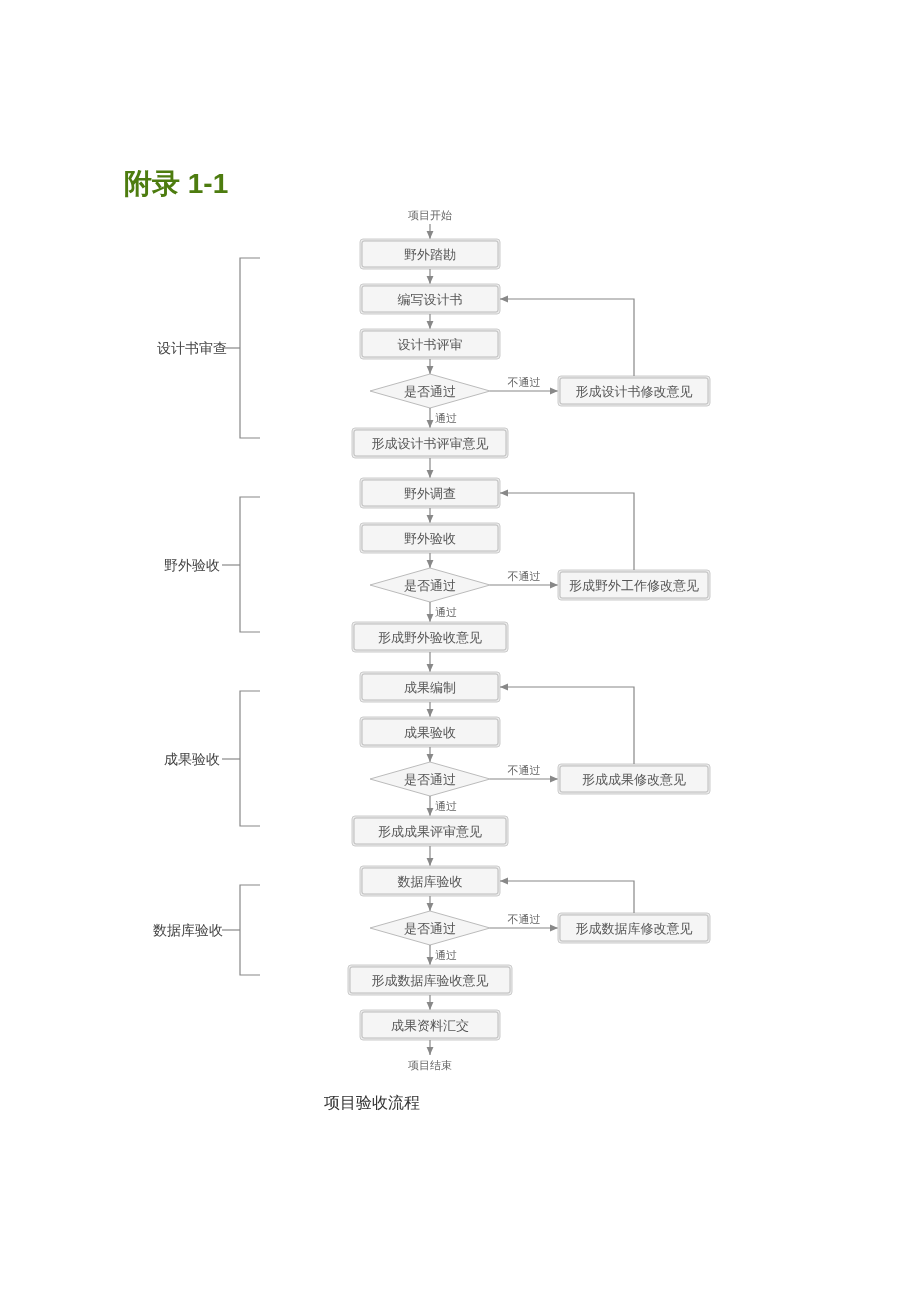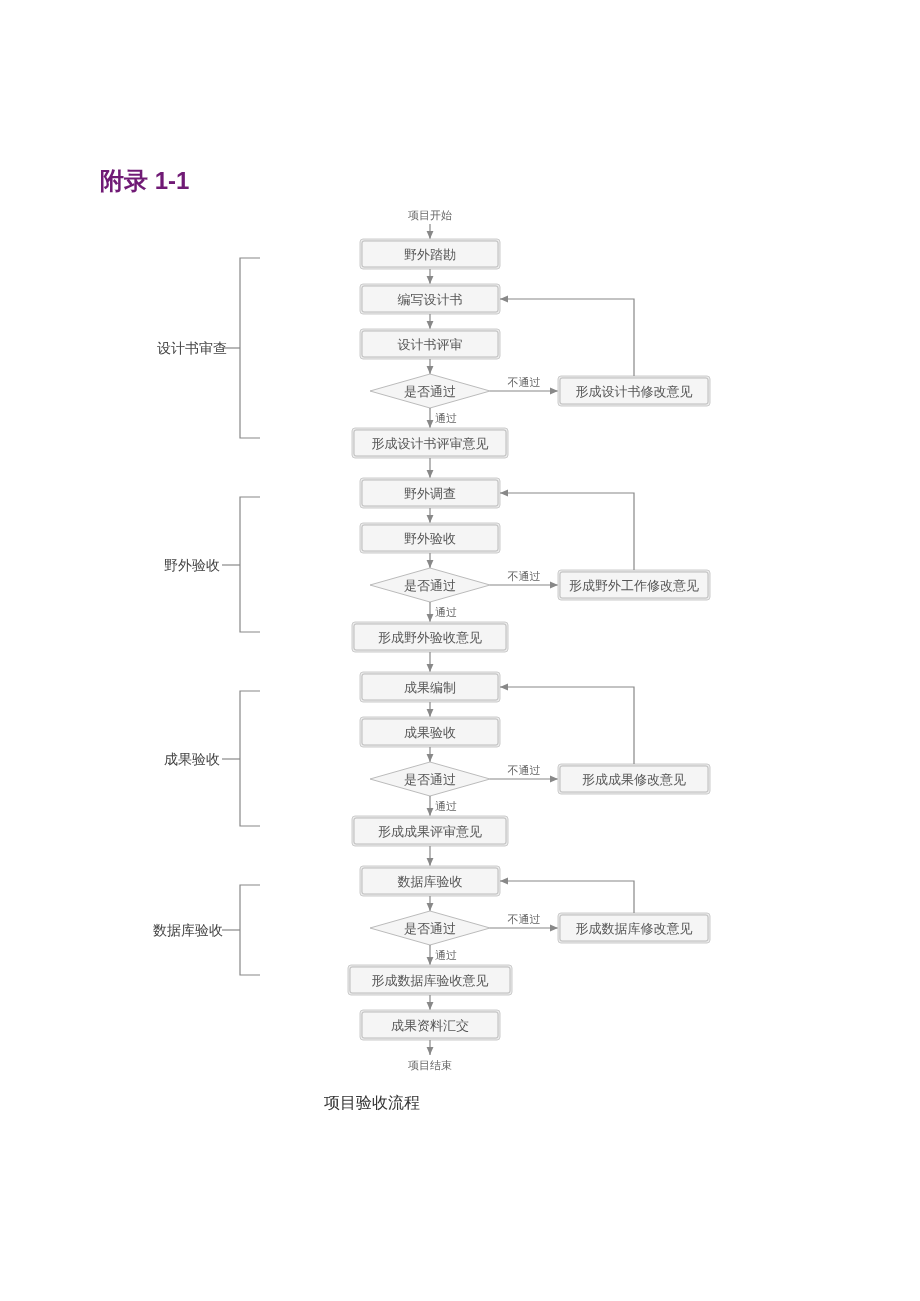--- a/index.html
+++ b/index.html
@@ -9,23 +9,24 @@
     font-family: "SimSun", "Microsoft YaHei", sans-serif;
     width: 920px;
   }
   .page {
     position: relative;
     width: 920px;
     height: 1301px;
   }
   .heading {
     position: absolute;
-    font-size: 24px;
+    font-size: 28px;
     font-weight: bold;
-    color: #701a75;
+    color: #4d7c0f;
+    margin-left: 24px;
   }
   .caption {
     position: absolute;
     font-size: 16px;
     color: #333;
     text-align: center;
   }
   svg { position: absolute; }
   .box {
     fill: #f5f5f5;

